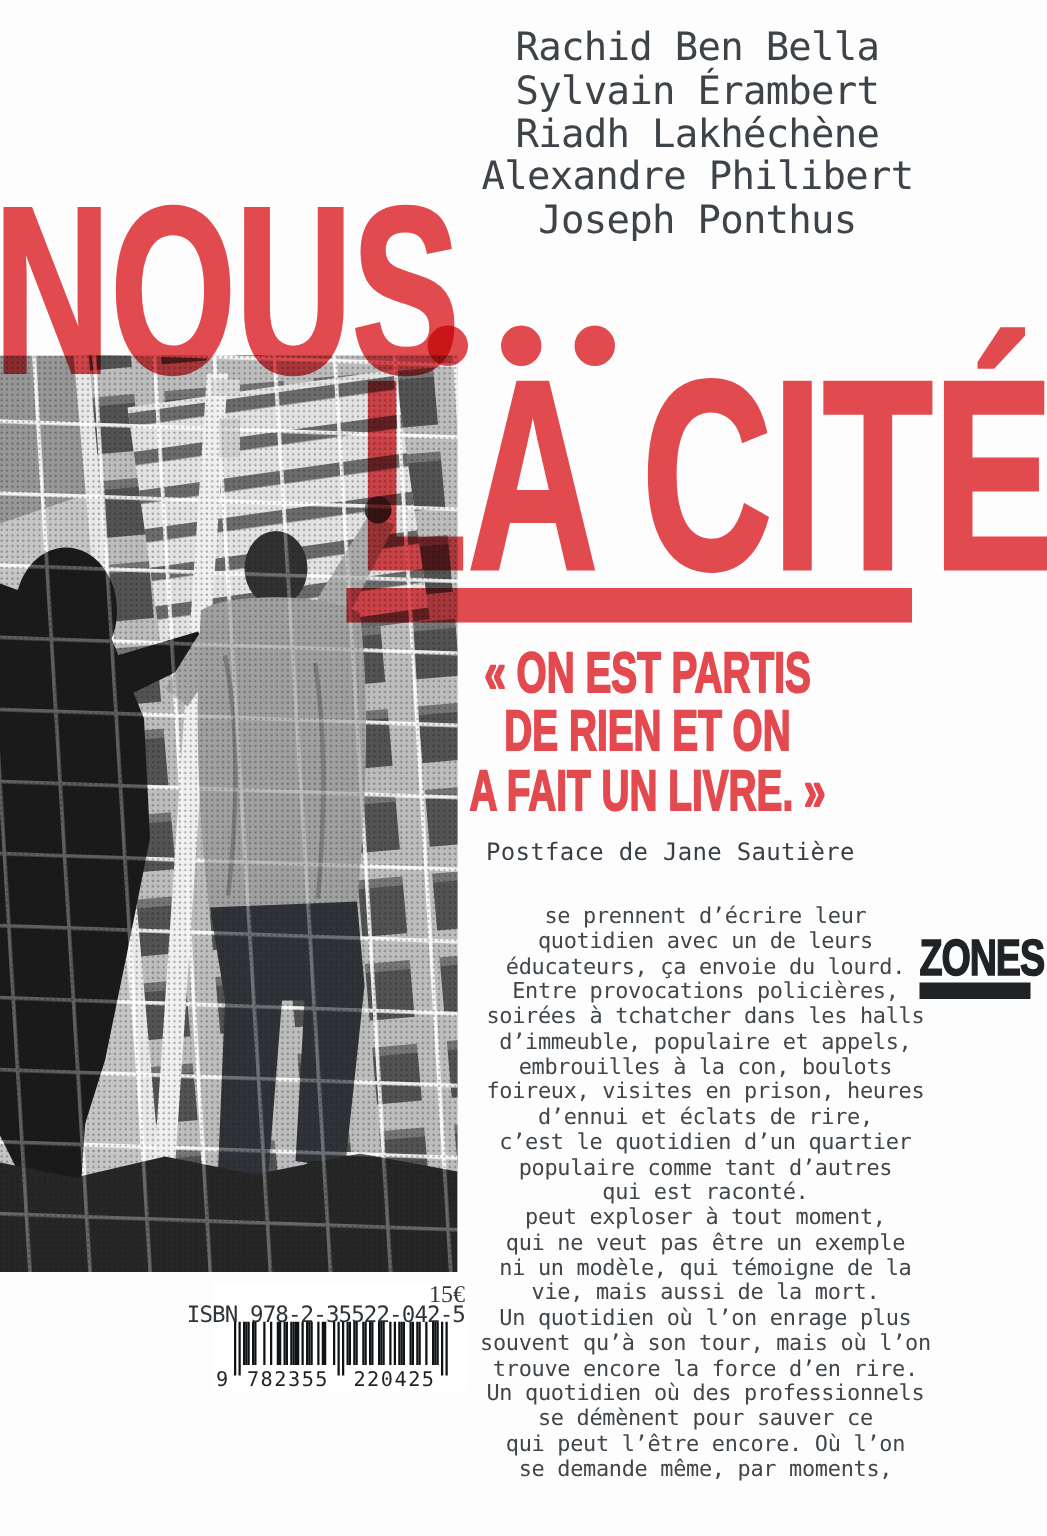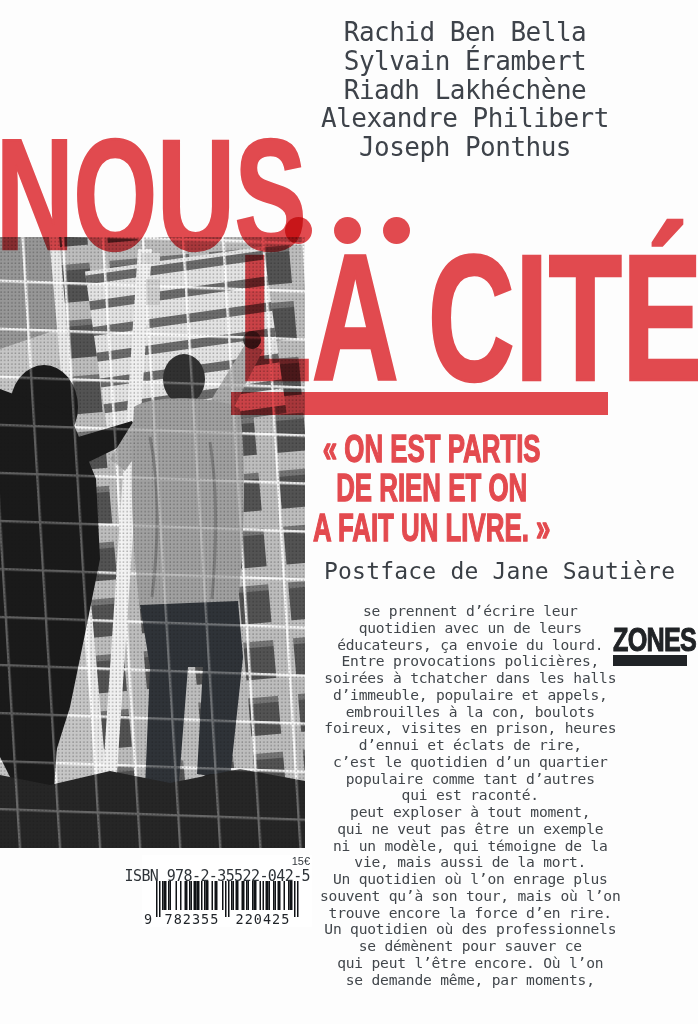--- a/index.html
+++ b/index.html
@@ -16,36 +16,36 @@
               transform-origin:0 0;-webkit-text-stroke:2.5px #e34a4f;}
   .title-nous{left:-4px;top:115px;font-size:158px;transform:scaleX(0.68);}
   .title-cite{left:238px;top:228px;font-size:180px;transform:scaleX(0.67);}
   .title-dot{position:absolute;width:27px;height:27px;border-radius:50%;background:#e34a4f;}
   .red-bar{position:absolute;left:231px;top:392px;width:377px;height:23px;background:#e34a4f;}
   
   .quote{position:absolute;left:313px;top:430px;font-weight:900;font-size:38px;
          line-height:39.4px;transform:scaleX(0.68);transform-origin:0 0;
          -webkit-text-stroke:1.3px #e34a4f;white-space:nowrap;}
   .postface{position:absolute;left:324px;top:558px;color:#3a3f45;
-            font-family:"DejaVu Sans Mono",monospace;font-size:23px;letter-spacing:0.2px;
+            font-family:"DejaVu Sans Mono",monospace;font-size:16px;letter-spacing:0.2px;
             white-space:nowrap;}
   
   .blurb{position:absolute;left:320px;top:603px;color:#41464b;
          font-family:"DejaVu Sans Mono",monospace;font-size:14.6px;line-height:16.75px;
          letter-spacing:-0.2px;white-space:nowrap;}
   
   .zones{position:absolute;left:613px;top:624px;}
   .zones-text{font-weight:900;font-size:34px;line-height:30px;color:#202326;
               transform:scaleX(0.74);transform-origin:0 0;letter-spacing:-1px;
               -webkit-text-stroke:1px #202326;white-space:nowrap;}
   .zones-bar{width:74px;height:11px;background:#202326;margin-top:1px;}
   
   .bc-box{position:absolute;left:142px;top:855px;width:170px;height:72px;background:#ffffff;}
-  .bc-price{position:absolute;right:2px;top:0;font-family:Liberation Sans, sans-serif;
-            font-size:11px;color:#33383d;letter-spacing:0;}
+  .bc-price{position:absolute;right:2px;top:0;font-family:Liberation Serif, serif;
+            font-size:16px;color:#33383d;letter-spacing:0;}
   .bc-isbn{position:absolute;right:2px;top:12px;font-family:"DejaVu Sans Mono",monospace;
            font-size:15px;color:#2e3338;letter-spacing:-0.6px;white-space:nowrap;}
   .bc-svg{position:absolute;left:0;top:26px;}
   .bc-digit{font-family:"DejaVu Sans Mono",monospace;font-size:13.5px;fill:#1f2328;}
   
   .photo{position:absolute;left:0;top:237px;width:305px;height:611px;}
 </style>
 </head>
 <body>
 

